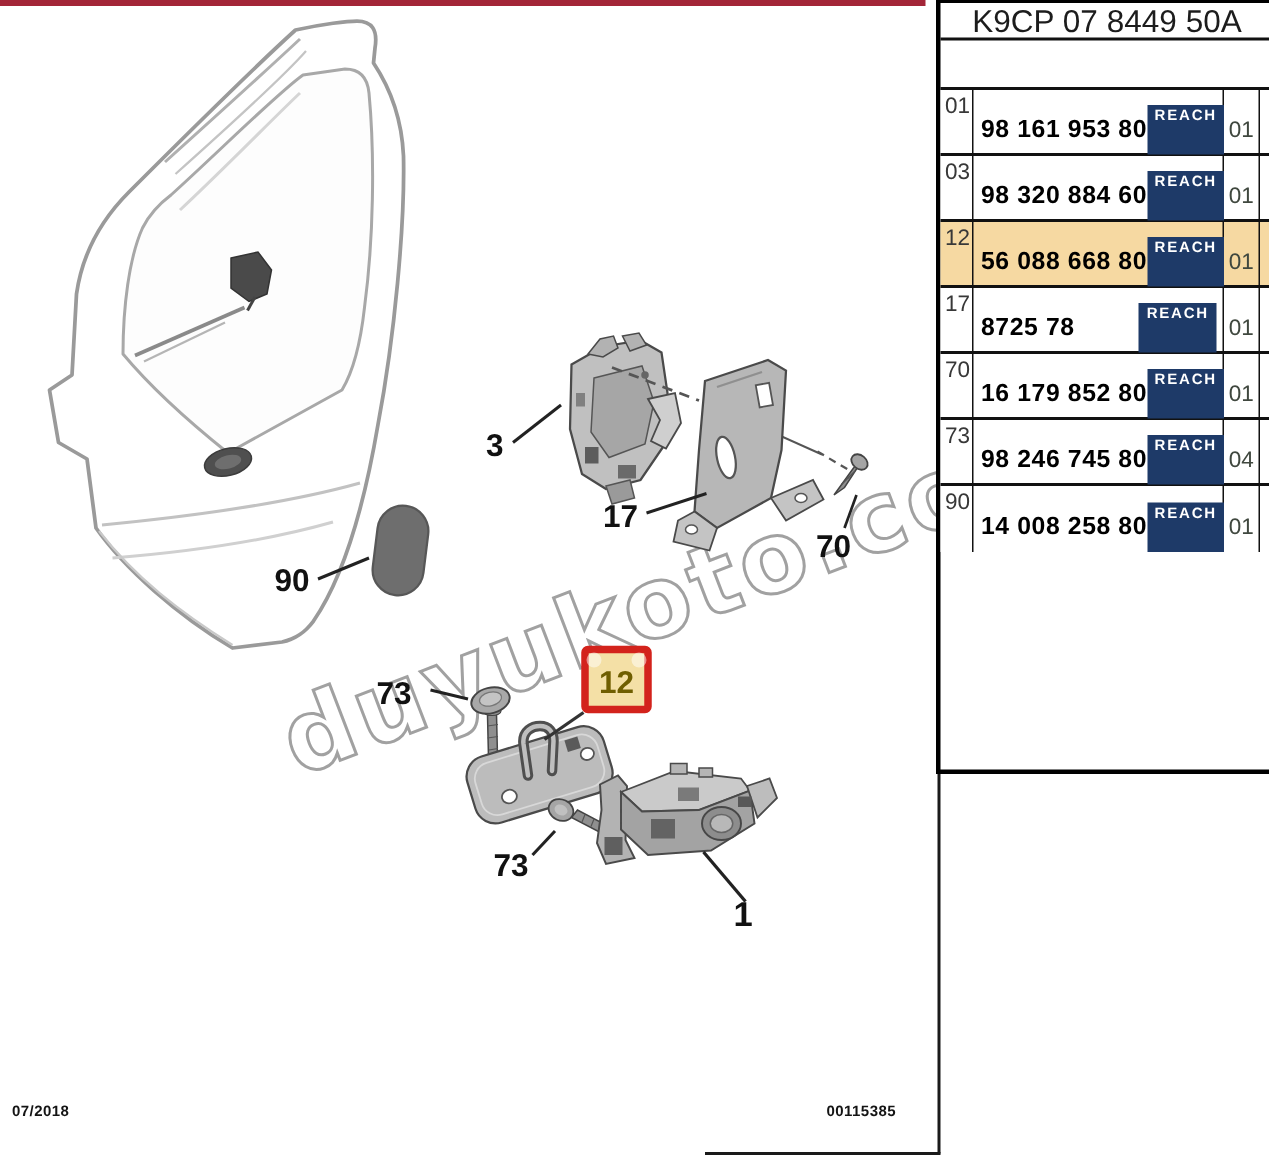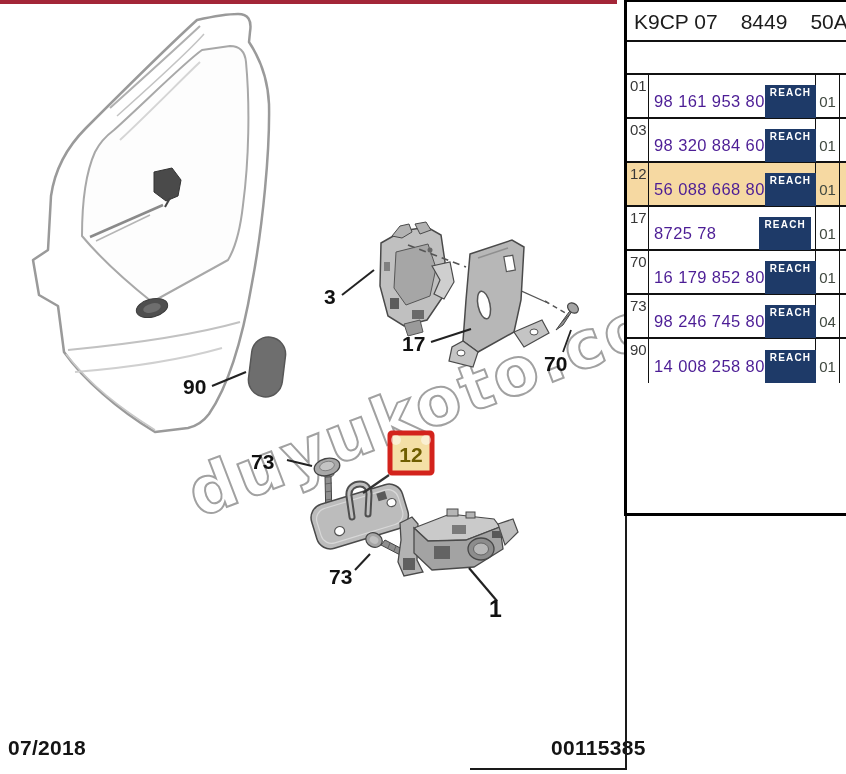--- a/index.html
+++ b/index.html
@@ -7,47 +7,47 @@
               font-family:"Liberation Sans", sans-serif; }
   #stage { position:relative; width:846px; height:774px; background:#fff; }
 
   
   #top-bar { position:absolute; left:0; top:0; width:617px; height:4px;
              background:var(--top-bar,#A32638); }
 
   
   #diagram-svg { position:absolute; left:0; top:0; width:624px; height:774px; }
 
-  .footer-text { position:absolute; font-size:21px; font-weight:bold; color:#141414;
+  .footer-text { position:absolute; font-size:10px; font-weight:bold; color:#141414;
                  letter-spacing:.3px; }
   #footer-date { left:8px; top:736px; }
   #footer-doc  { left:551px; top:736px; }
 
   
   #divider-below { position:absolute; left:625px; top:515px; width:2px; height:254px; background:#1a1a1a; }
   #frame-bottom  { position:absolute; left:470px; top:768px; width:157px; height:2px; background:#1a1a1a; }
 
   
   #parts-table { position:absolute; left:624px; top:0; width:222px; height:516px;
                  background:#fff; border-left:3px solid #000; border-top:2px solid #000;
                  border-bottom:3px solid #000; display:flex; flex-direction:column; }
-  .tbl-header { height:40px; border-bottom:2px solid #111; display:flex; align-items:center;
-                gap:23px; padding:2px 4px 0 7px; font-size:21px; color:#1c1c1c; white-space:nowrap; }
+  .tbl-header { height:25px; border-bottom:2px solid #111; display:flex; align-items:center;
+                gap:6px; padding:2px 4px 0 7px; font-size:21px; color:#1c1c1c; white-space:nowrap;justify-content:center; }
   .tbl-header b { font-weight:normal; }
   .tbl-blank  { height:33px; border-bottom:2px solid #111; }
   .tbl-rows   { flex:1; display:flex; flex-direction:column; }
   .row { height:44px; display:flex; border-bottom:2px solid #111; background:#fff; }
   .tbl-rows .row:last-child { border-bottom:none; }
   .row.highlight { background:var(--table-highlight,#F6D9A2); }
   .cell { height:100%; }
   .cell-ref  { width:22px; border-right:1.5px solid #111; font-size:15px; color:#383838;
                padding:3px 0 0 3px; line-height:1; }
   .cell-part { width:167px; border-right:1.5px solid #111; display:flex; align-items:center;
                justify-content:space-between; padding:10px 4px 0 5px; }
-  .part-number { font-size:16.5px; font-weight:normal; color:#4c1d95; letter-spacing:.4px;
+  .part-number { font-size:16.5px; font-weight:bold; color:#000000; letter-spacing:.4px;
                  white-space:nowrap; }
   .reach-badge { background:var(--reach-badge,#1E3A68); color:#fff; font-size:10px;
                  font-weight:bold; letter-spacing:1.2px; padding:3px 5px 20px 5px;
                  line-height:1; display:inline-block; }
   .cell-qty  { width:24px; border-right:1.5px solid #111; display:flex; align-items:center;
                justify-content:center; padding-top:10px; font-size:15px; color:#40483f; }
   .cell-sliver { flex:1; }
 
   
   .callout { font-family:"Liberation Sans", sans-serif; font-weight:bold; fill:#111; }

